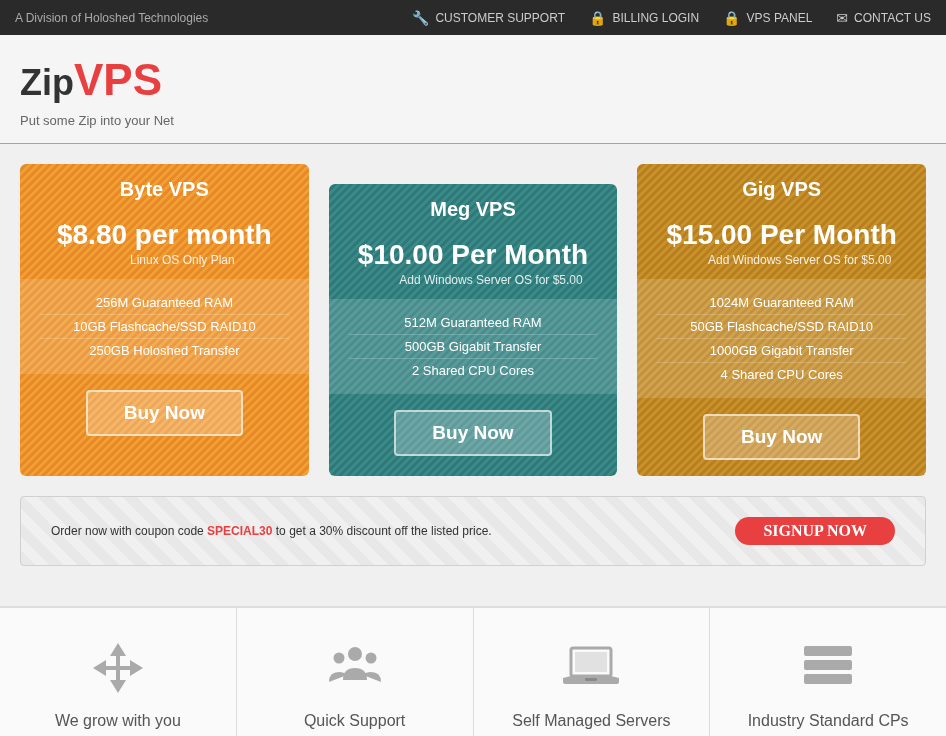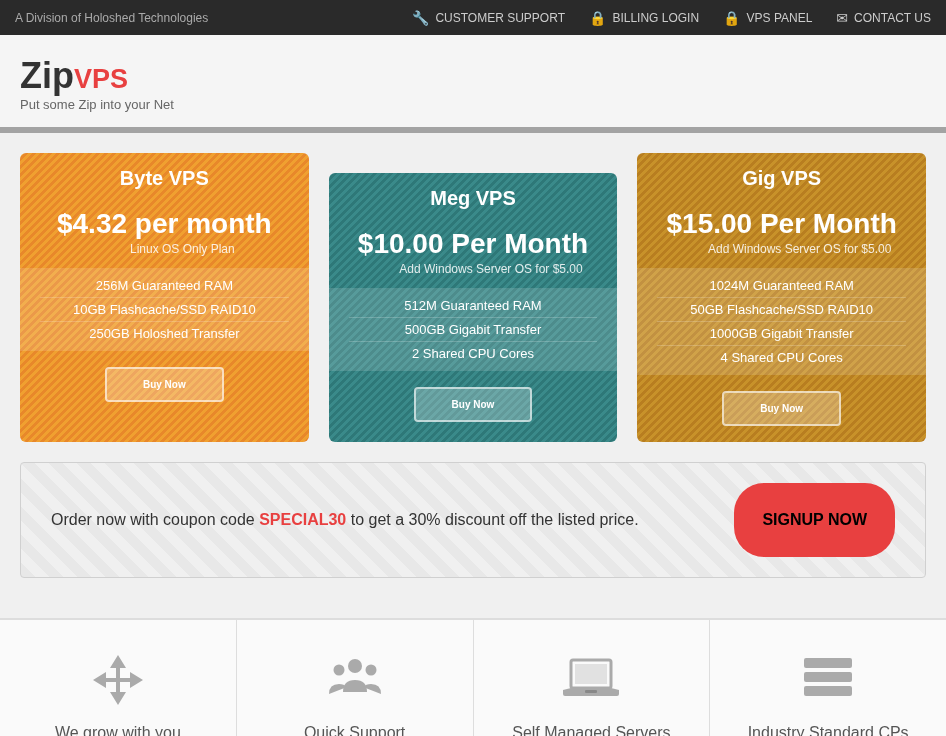--- a/index.html
+++ b/index.html
@@ -26,26 +26,26 @@
       gap: 6px;
       font-size: 12px;
       cursor: pointer;
     }
     .nav-icon { font-size: 14px; }
 
     
     .header {
       background: #f5f5f5;
       padding: 20px 20px 15px 20px;
-      border-bottom: 6px solid #a3a3a3;
+      border-bottom: 1px solid #a3a3a3;
     }
     .logo { display: flex; align-items: baseline; gap: 0; }
     .logo-zip { font-size: 36px; font-weight: bold; color: #333; }
-    .logo-vps { font-size: 27px; font-weight: bold; color: #e84040; }
-    .logo-tagline { font-size: 13px; color: #666; margin-top: 0; }
+    .logo-vps { font-size: 44px; font-weight: bold; color: #e84040; }
+    .logo-tagline { font-size: 13px; color: #666; margin-top: 8px; }
 
     
     .main { padding: 20px; }
 
     
     .pricing-row {
       display: flex;
       gap: 20px;
       justify-content: center;
       margin-bottom: 20px;
@@ -90,21 +90,21 @@
     }
     .card-subtitle {
       text-align: center;
       color: rgba(255,255,255,0.85);
       font-size: 12px;
       padding-bottom: 12px;
       padding-left: 36px;
     }
     .card-features {
       background: rgba(255,255,255,0.15);
-      padding: 6px 20px;
+      padding: 12px 20px;
       text-align: center;
     }
     .card-features ul {
       list-style: none;
       color: #fff;
       font-size: 13px;
     }
     .card-features ul li {
       padding: 4px 0;
       border-bottom: 1px solid rgba(255,255,255,0.2);
@@ -113,21 +113,21 @@
     .card-btn-wrap {
       text-align: center;
       padding: 16px;
     }
     .card-btn {
       background: rgba(255,255,255,0.25);
       border: 2px solid rgba(255,255,255,0.6);
       color: #fff;
       padding: 10px 36px;
       border-radius: 4px;
-      font-size: 10px;
+      font-size: 19px;
       font-weight: bold;
       cursor: pointer;
       transition: background 0.2s;
     }
 
     
     .coupon-banner {
       background: repeating-linear-gradient(
         45deg,
         #e8e8e8,
@@ -137,36 +137,37 @@
       );
       border: 1px solid #d0d0d0;
       display: flex;
       align-items: center;
       justify-content: space-between;
       padding: 20px 30px;
       margin-bottom: 20px;
       border-radius: 4px;
     }
     .coupon-text {
-      font-size: 16px;
+      font-size: 12px;
       color: #333;
       font-weight: 500;
       max-width: 680px;
     }
     .coupon-code { color: #e84040; font-weight: bold; }
     .signup-btn {
       background: #e84040;
-      color: #000000;
+      color: #ffffff;
       border: none;
-      padding: 28px 28px;
+      padding: 5px 28px;
       border-radius: 30px;
       font-size: 16px;
       font-weight: bold;
       cursor: pointer;
       white-space: nowrap;
+      font-family: Liberation Serif, serif;
     }
 
     
     .footer-features {
       display: flex;
       border-top: 2px solid #ddd;
       background: #fafafa;
     }
     .footer-item {
       flex: 1;
@@ -221,21 +222,21 @@
   </div>
   <div class="logo-tagline">Put some Zip into your Net</div>
 </header>
 
 <main class="main">
 
   <div class="pricing-row">
 
     <div class="card card-orange">
       <div class="card-header">Byte VPS</div>
-      <div class="card-price">$4.32 per month</div>
+      <div class="card-price">$8.80 per month</div>
       <div class="card-subtitle">Linux OS Only Plan</div>
       <div class="card-features">
         <ul>
           <li>256M Guaranteed RAM</li>
           <li>10GB Flashcache/SSD RAID10</li>
           <li>250GB Holoshed Transfer</li>
         </ul>
       </div>
       <div class="card-btn-wrap">
         <button class="card-btn">Buy Now</button>

